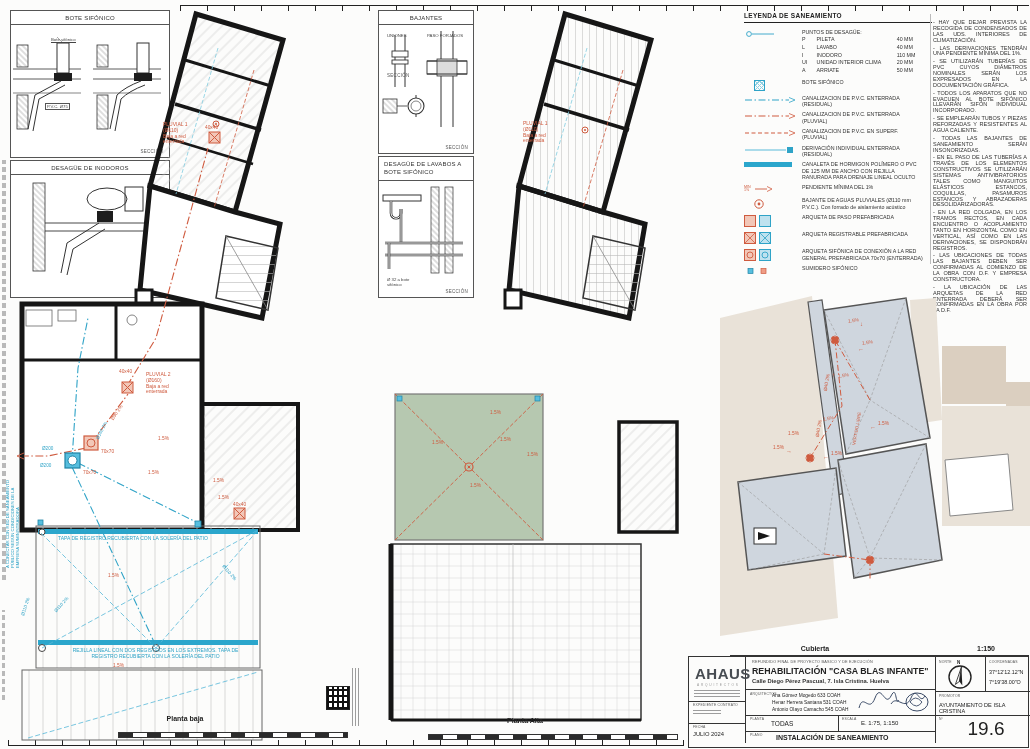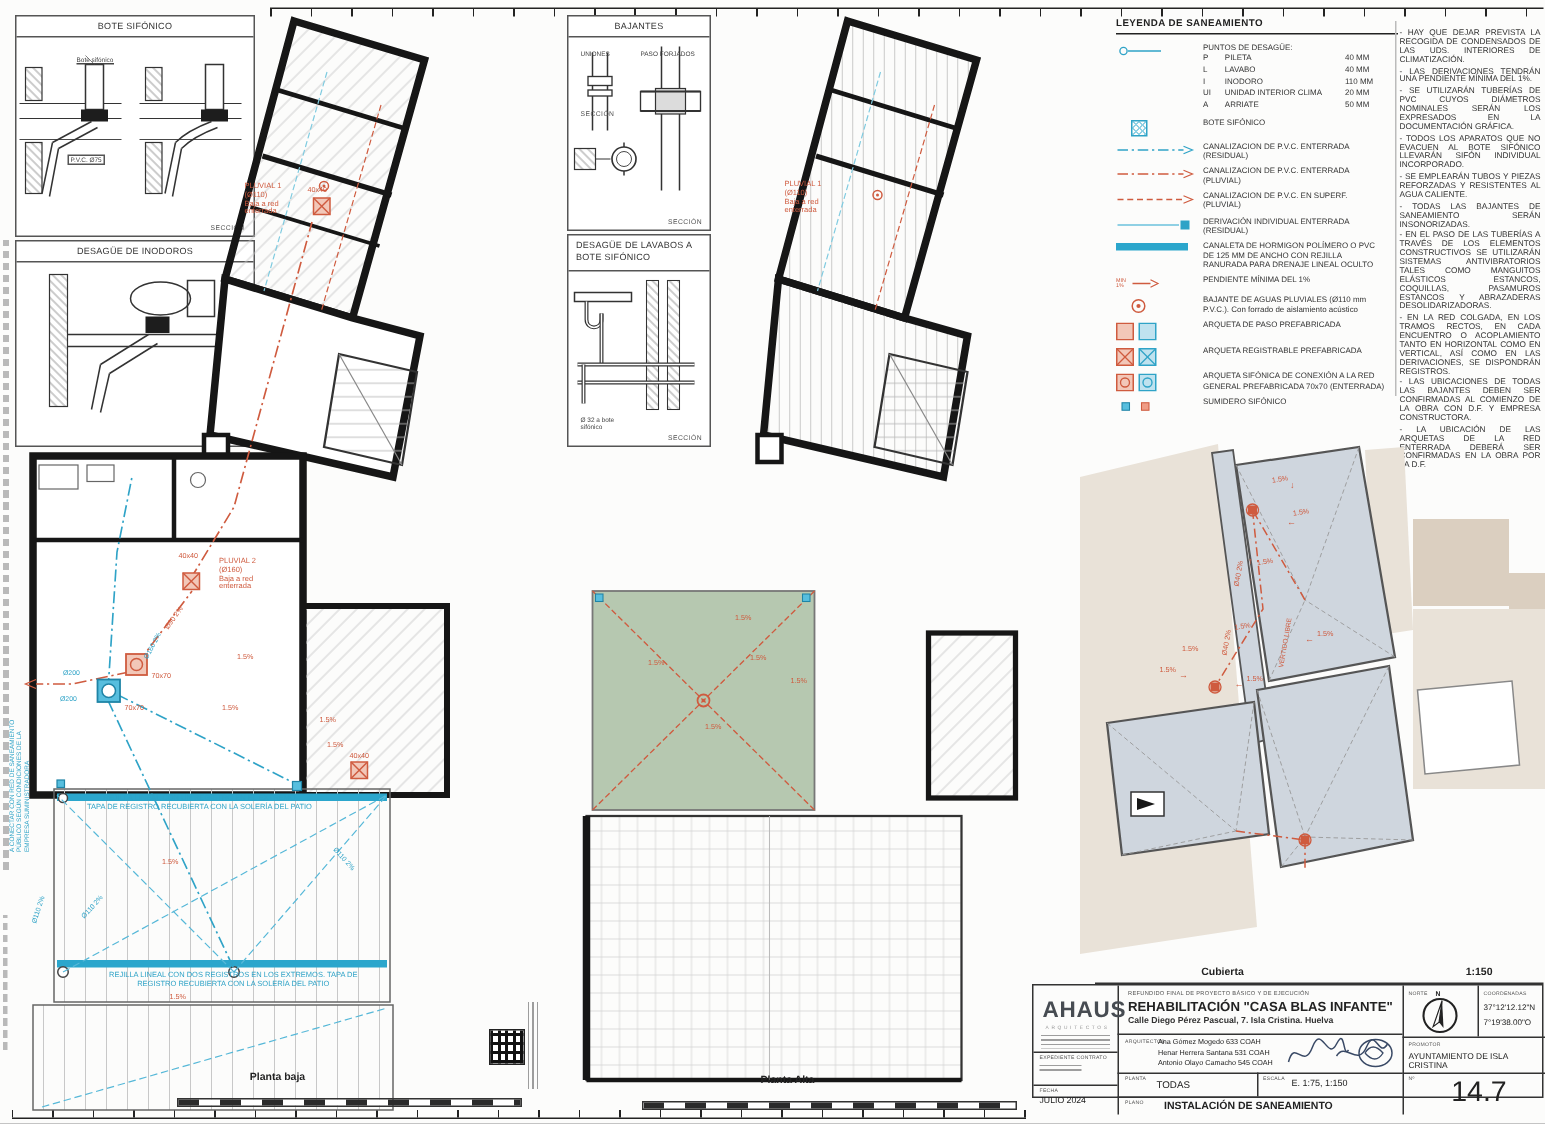--- a/index.html
+++ b/index.html
@@ -554,21 +554,21 @@
   <span class="plan-label" style="left:460px;top:717px;width:130px;">Planta Alta</span>
   <div class="scalebar" style="left:428px;top:734px;width:248px;"></div>
 
   <div class="qr" style="left:326px;top:686px;width:22px;height:22px;"></div>
   <div class="micro" style="position:absolute;left:352px;top:726px;width:58px;height:8px;transform:rotate(-90deg);transform-origin:0 0;"></div>
 
   <span class="plan-label" style="left:770px;top:645px;width:90px;">Cubierta</span>
   <span class="plan-label" style="left:945px;top:645px;width:50px;text-align:right;">1:150</span>
   <div class="hl-h" style="left:730px;top:655px;width:299px;"></div>
 
-  <div class="abs" style="left:688px;top:656px;width:341px;height:76px;border:1.2px solid #333;box-sizing:border-box;">
+  <div class="abs" style="left:688px;top:656px;width:341px;height:92px;border:1.2px solid #333;box-sizing:border-box;">
     <div class="hl-v" style="left:56px;top:0;height:86px;"></div>
     <div class="hl-v" style="left:246px;top:0;height:86px;"></div>
     <div class="hl-h" style="left:0;top:44px;width:56px;"></div>
     <div class="hl-h" style="left:0;top:66px;width:56px;"></div>
     <div class="hl-h" style="left:56px;top:32px;width:190px;"></div>
     <div class="hl-h" style="left:56px;top:58px;width:190px;"></div>
     <div class="hl-h" style="left:56px;top:74px;width:190px;"></div>
     <div class="hl-v" style="left:149px;top:58px;height:16px;"></div>
     <div class="hl-h" style="left:246px;top:34px;width:95px;"></div>
     <div class="hl-h" style="left:246px;top:58px;width:95px;"></div>
@@ -610,16 +610,16 @@
         <polygon points="15,3 18.5,21 15,17.5" fill="#222"></polygon>
         <polygon points="15,3 11.5,21 15,17.5" fill="none" stroke="#222" stroke-width="0.8"></polygon>
       </g>
     </svg>
     <span class="tb-label" style="left:300px;top:3px;">COORDENADAS</span>
     <span class="tb-val" style="left:300px;top:12px;font-size:5.4px;">37°12'12.12"N</span>
     <span class="tb-val" style="left:300px;top:22px;font-size:5.4px;">7°19'38.00"O</span>
     <span class="tb-label" style="left:250px;top:37px;">PROMOTOR</span>
     <span class="tb-val" style="left:250px;top:45px;font-size:5.6px;">AYUNTAMIENTO DE ISLA CRISTINA</span>
     <span class="tb-label" style="left:250px;top:60px;">Nº</span>
-    <span class="tb-val" style="left:262px;top:61px;width:70px;text-align:center;font-size:19px;">14.7</span>
+    <span class="tb-val" style="left:262px;top:61px;width:70px;text-align:center;font-size:19px;">19.6</span>
   </div>
 
 </div>
 
 </body></html>

